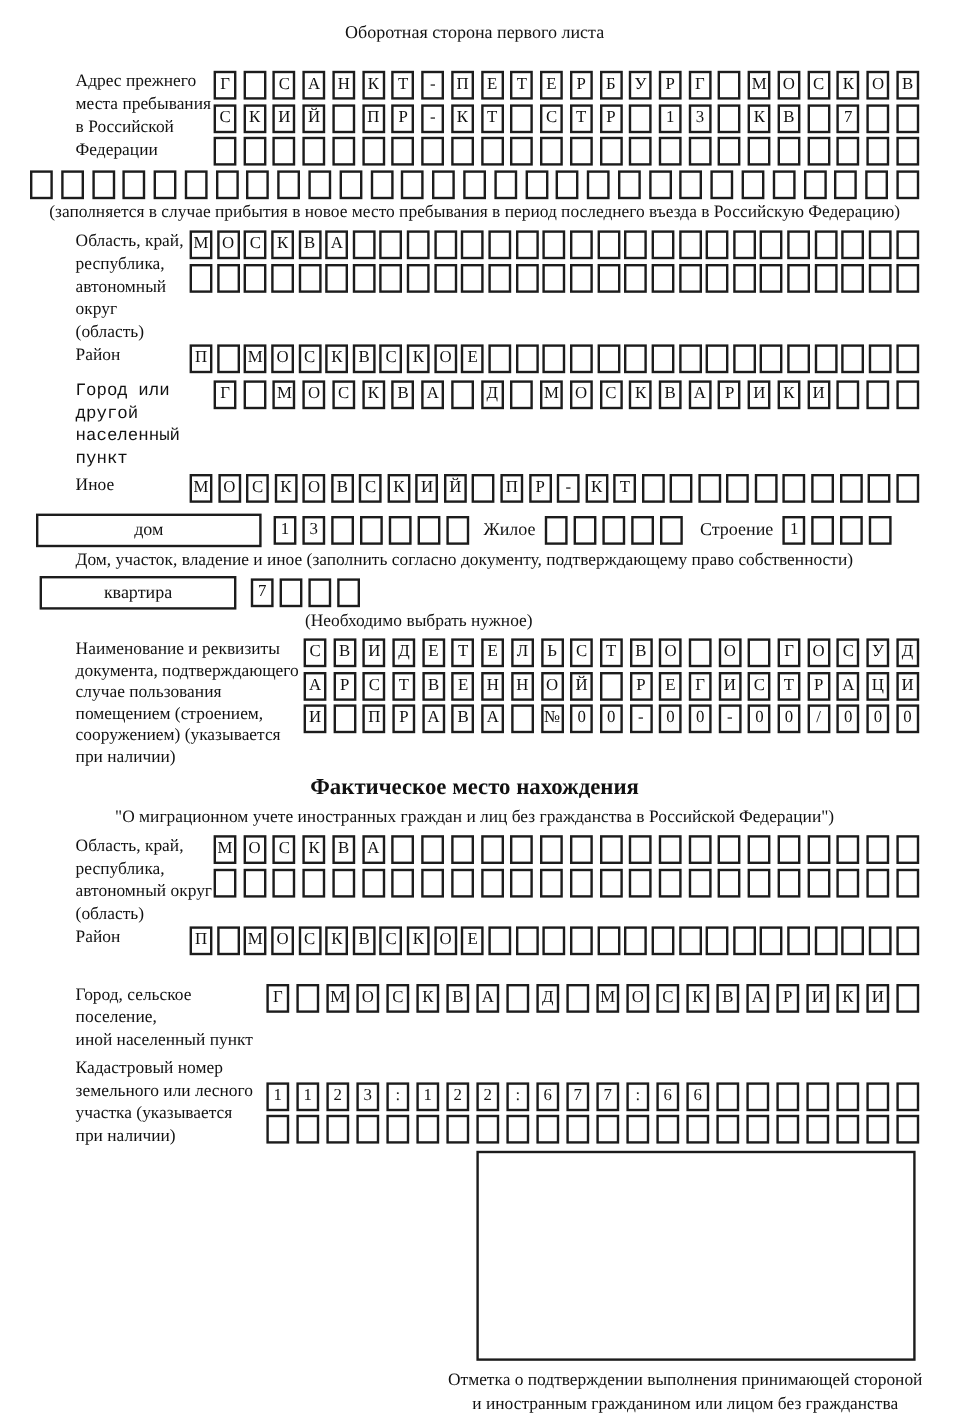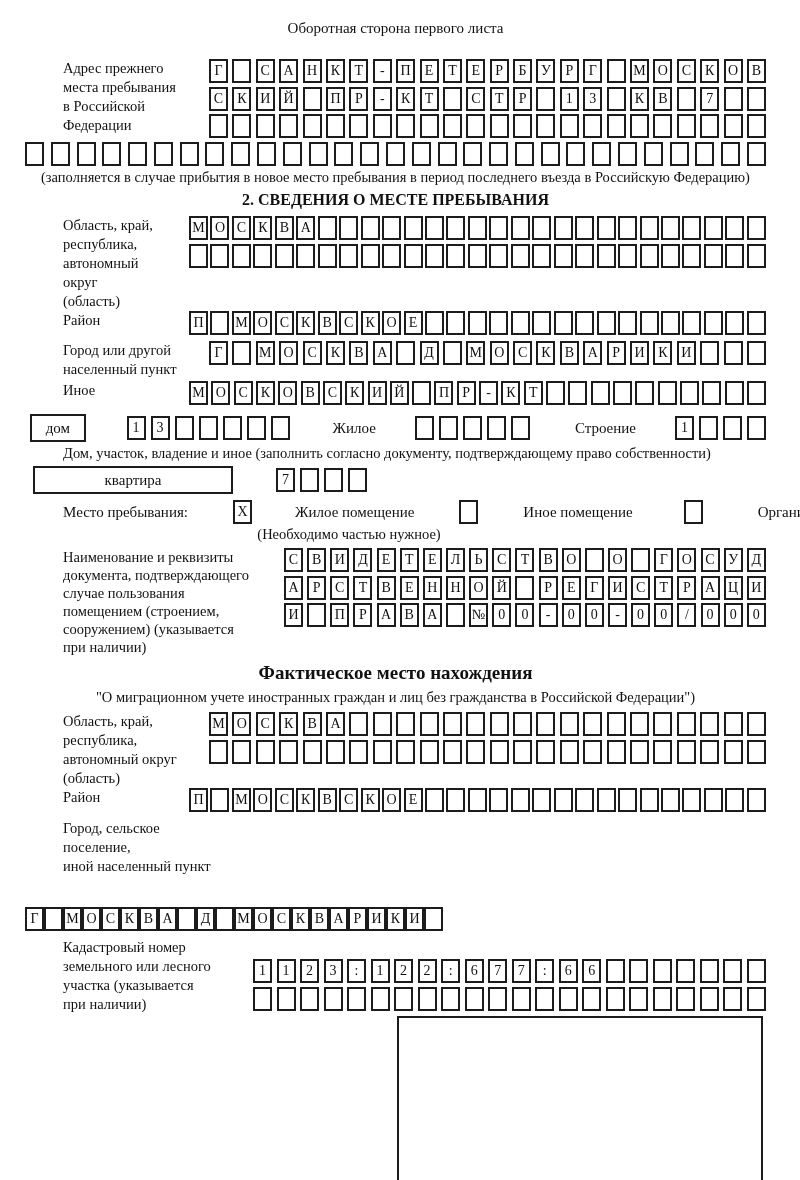--- a/index.html
+++ b/index.html
@@ -5,21 +5,21 @@
   html,body{margin:0;padding:0;background:#fff;}
   body{
     width:800px;height:1180px;
     font-family:"Liberation Serif","DejaVu Serif",serif;
     color:#111;overflow:hidden;
   }
   .content{margin:0 34px 0 25px;width:741px;box-sizing:border-box;}
   .hdr{
     text-align:center;font-size:15px;margin:20px 0 0 0;
   }
-  .row{display:flex;align-items:flex-start;gap:31px;}
+  .row{display:flex;align-items:flex-start;}
   .lbl{
     font-size:14.5px;line-height:19px;white-space:pre-line;
     padding-left:38px;box-sizing:border-box;flex:0 0 auto;
   }
   .rows{flex:1;display:flex;flex-direction:column;}
   .boxrow{display:flex;justify-content:space-between;margin-bottom:3.5px;}
   .cell{
     width:19px;height:24px;border:2px solid #1c1c1c;box-sizing:border-box;
     font-size:14px;line-height:20px;text-align:center;flex:0 0 auto;
     background:#fff;
@@ -161,21 +161,20 @@
       <div class="cell"></div>
       <div class="cell"></div>
       <div class="cell"></div>
       <div class="cell"></div>
       <div class="cell"></div>
       <div class="cell"></div>
       <div class="cell"></div>
     </div>
   <div class="note note-center">(заполняется в случае прибытия в новое место пребывания в период последнего въезда в Российскую Федерацию)</div>
 
-  <div class="title" style="margin-top:6px;">2. СВЕДЕНИЯ О МЕСТЕ ПРЕБЫВАНИЯ</div>
 
   <div class="row" style="margin-top:7px;min-height:78px;">
     <div class="lbl" style="width:133px;">Область, край,
 республика,
 автономный
 округ (область)</div>
     <div class="rows">
       <div class="boxrow">
           <div class="cell">М</div>
           <div class="cell">О</div>
@@ -266,21 +265,21 @@
           <div class="cell"></div>
           <div class="cell"></div>
           <div class="cell"></div>
           <div class="cell"></div>
           <div class="cell"></div>
         </div>
     </div>
   </div>
 
   <div class="row" style="margin-top:2px;">
-    <div class="lbl" style="width:153px;">Город или другой
+    <div class="lbl" style="width:153px;font-family:Liberation Mono, monospace;">Город или другой
 населенный пункт</div>
     <div class="rows">
       <div class="boxrow">
           <div class="cell">Г</div>
           <div class="cell"></div>
           <div class="cell">М</div>
           <div class="cell">О</div>
           <div class="cell">С</div>
           <div class="cell">К</div>
           <div class="cell">В</div>
@@ -333,21 +332,21 @@
           <div class="cell"></div>
           <div class="cell"></div>
           <div class="cell"></div>
           <div class="cell"></div>
           <div class="cell"></div>
         </div>
     </div>
   </div>
 
   <div class="row" style="margin-top:6px;align-items:center;">
-    <div class="widebox" style="width:140px;margin-left:5px;text-align:center;">дом</div>
+    <div class="widebox" style="width:188px;margin-left:5px;text-align:center;">дом</div>
     <div class="boxes-fixed" style="margin-left:10px;">
         <div class="cell">1</div>
         <div class="cell">3</div>
         <div class="cell"></div>
         <div class="cell"></div>
         <div class="cell"></div>
         <div class="cell"></div>
         <div class="cell"></div>
       </div>
     <div class="inline-lbl" style="margin:0 8px 0 12px;">Жилое</div>
@@ -362,39 +361,30 @@
     <div class="boxes-fixed">
         <div class="cell">1</div>
         <div class="cell"></div>
         <div class="cell"></div>
         <div class="cell"></div>
       </div>
   </div>
   <div class="note" style="margin-top:3px;padding-left:38px;">Дом, участок, владение и иное (заполнить согласно документу, подтверждающему право собственности)</div>
 
   <div class="row" style="margin-top:5px;align-items:center;">
-    <div class="widebox" style="width:200px;margin-left:8px;">квартира</div>
+    <div class="widebox" style="width:164px;margin-left:8px;">квартира</div>
     <div class="boxes-fixed" style="margin-left:12px;">
         <div class="cell">7</div>
         <div class="cell"></div>
         <div class="cell"></div>
         <div class="cell"></div>
       </div>
   </div>
 
-  <div class="row" style="margin-top:6px;align-items:center;padding-left:38px;">
-    <div class="inline-lbl">Место пребывания:</div>
-    <div class="cell" style="margin-left:14px;">X</div>
-    <div class="inline-lbl" style="margin-left:12px;">Жилое помещение</div>
-    <div class="cell" style="margin-left:14px;"></div>
-    <div class="inline-lbl" style="margin-left:14px;">Иное помещение</div>
-    <div class="cell" style="margin-left:20px;"></div>
-    <div class="inline-lbl" style="margin-left:24px;">Организация</div>
-  </div>
-  <div class="note" style="margin-left:218px;width:212px;text-align:center;margin-top:2px;">(Необходимо частью нужное)</div>
+  <div class="note" style="margin-left:218px;width:212px;text-align:center;margin-top:2px;">(Необходимо выбрать нужное)</div>
 
   <div class="row" style="margin-top:6px;min-height:108px;">
     <div class="lbl" style="width:228px;line-height:18px;">Наименование и реквизиты
 документа, подтверждающего
 случае пользования
 помещением (строением,
 сооружением) (указывается
 при наличии)</div>
     <div class="rows">
       <div class="boxrow">
@@ -561,21 +551,21 @@
           <div class="cell"></div>
           <div class="cell"></div>
           <div class="cell"></div>
           <div class="cell"></div>
           <div class="cell"></div>
           <div class="cell"></div>
         </div>
     </div>
   </div>
 
-  <div class="row" style="margin-top:3px;flex-direction:column;">
+  <div class="row" style="margin-top:20px;">
     <div class="lbl" style="width:197px;">Город, сельское поселение,
 иной населенный пункт</div>
     <div class="rows">
       <div class="boxrow">
           <div class="cell">Г</div>
           <div class="cell"></div>
           <div class="cell">М</div>
           <div class="cell">О</div>
           <div class="cell">С</div>
           <div class="cell">К</div>

